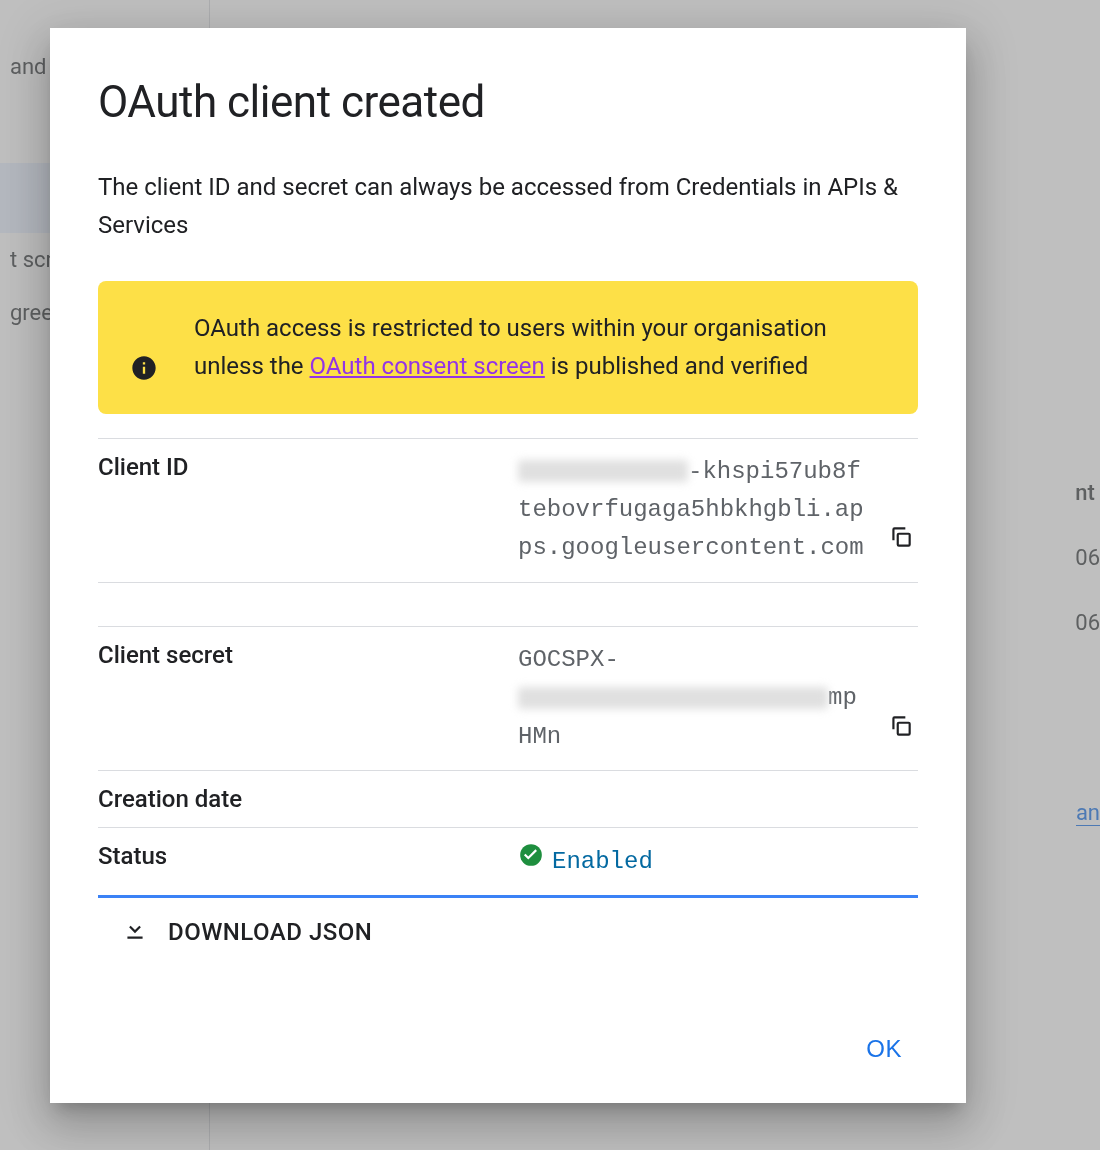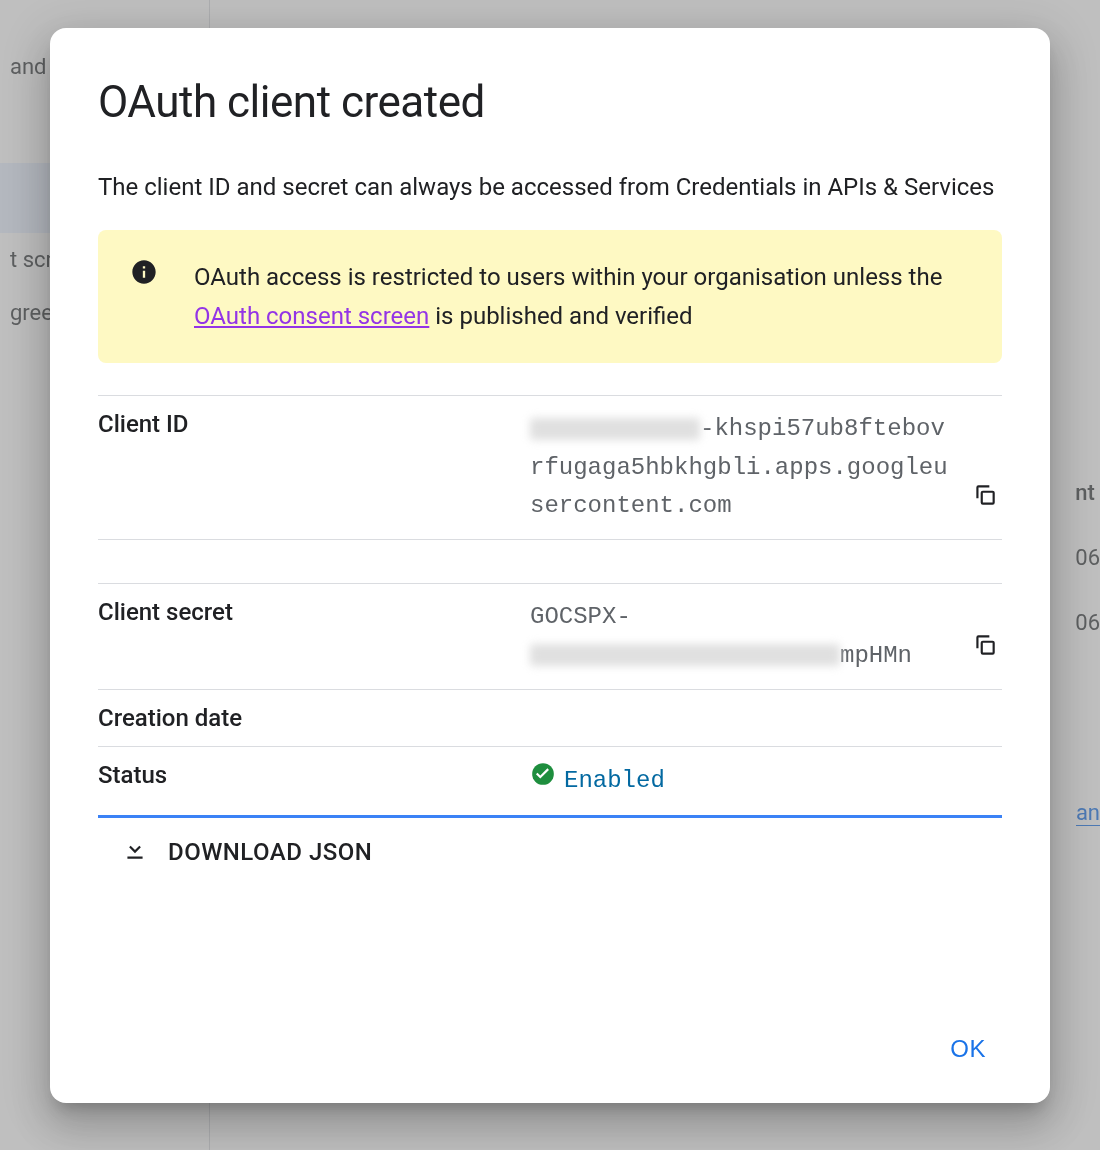--- a/index.html
+++ b/index.html
@@ -59,70 +59,69 @@
       right: 0;
       top: 800px;
       color: #1a73e8;
       font-size: 22px;
       border-bottom: 1px solid #1a73e8;
     }
     .modal {
       position: absolute;
       left: 50px;
       top: 28px;
-      width: 1000px;
+      width: 916px;
       height: 1075px;
       background: #fff;
-      border-radius: 16px;
+      border-radius: 0;
       box-shadow: 0 11px 15px -7px rgba(0,0,0,.2), 0 24px 38px 3px rgba(0,0,0,.14), 0 9px 46px 8px rgba(0,0,0,.12);
       padding: 48px 48px 32px 48px;
       display: flex;
       flex-direction: column;
     }
     .modal-title {
       font-size: 44px;
       font-weight: 400;
       color: #202124;
       margin-bottom: 40px;
       letter-spacing: -0.5px;
     }
     .modal-subtitle {
       font-size: 24px;
       color: #202124;
       line-height: 1.6;
-      margin-bottom: 24px;
+      margin-bottom: 36px;
     }
     .info-banner {
-      background: #fef9c3;
+      background: #fde047;
       border-radius: 8px;
       padding: 28px 32px;
       display: flex;
-      align-items: flex-start;
+      align-items: flex-end;
       gap: 36px;
-      margin-bottom: 32px;
+      margin-bottom: 24px;
     }
     .info-icon-wrap {
       flex-shrink: 0;
     }
     .info-text {
       font-size: 24px;
       color: #202124;
       line-height: 1.6;
     }
     .info-link {
       color: #9334e6;
       text-decoration: underline;
       cursor: pointer;
     }
     .detail-row {
       display: flex;
       border-top: 1px solid #dadce0;
       padding: 14px 0;
       align-items: flex-start;
-      gap: 12px;
     }
     .detail-row.last {
       border-bottom: 3px solid #3b82f6;
     }
     .detail-label {
       width: 420px;
       flex-shrink: 0;
       font-size: 24px;
       font-weight: 500;
       color: #202124;

